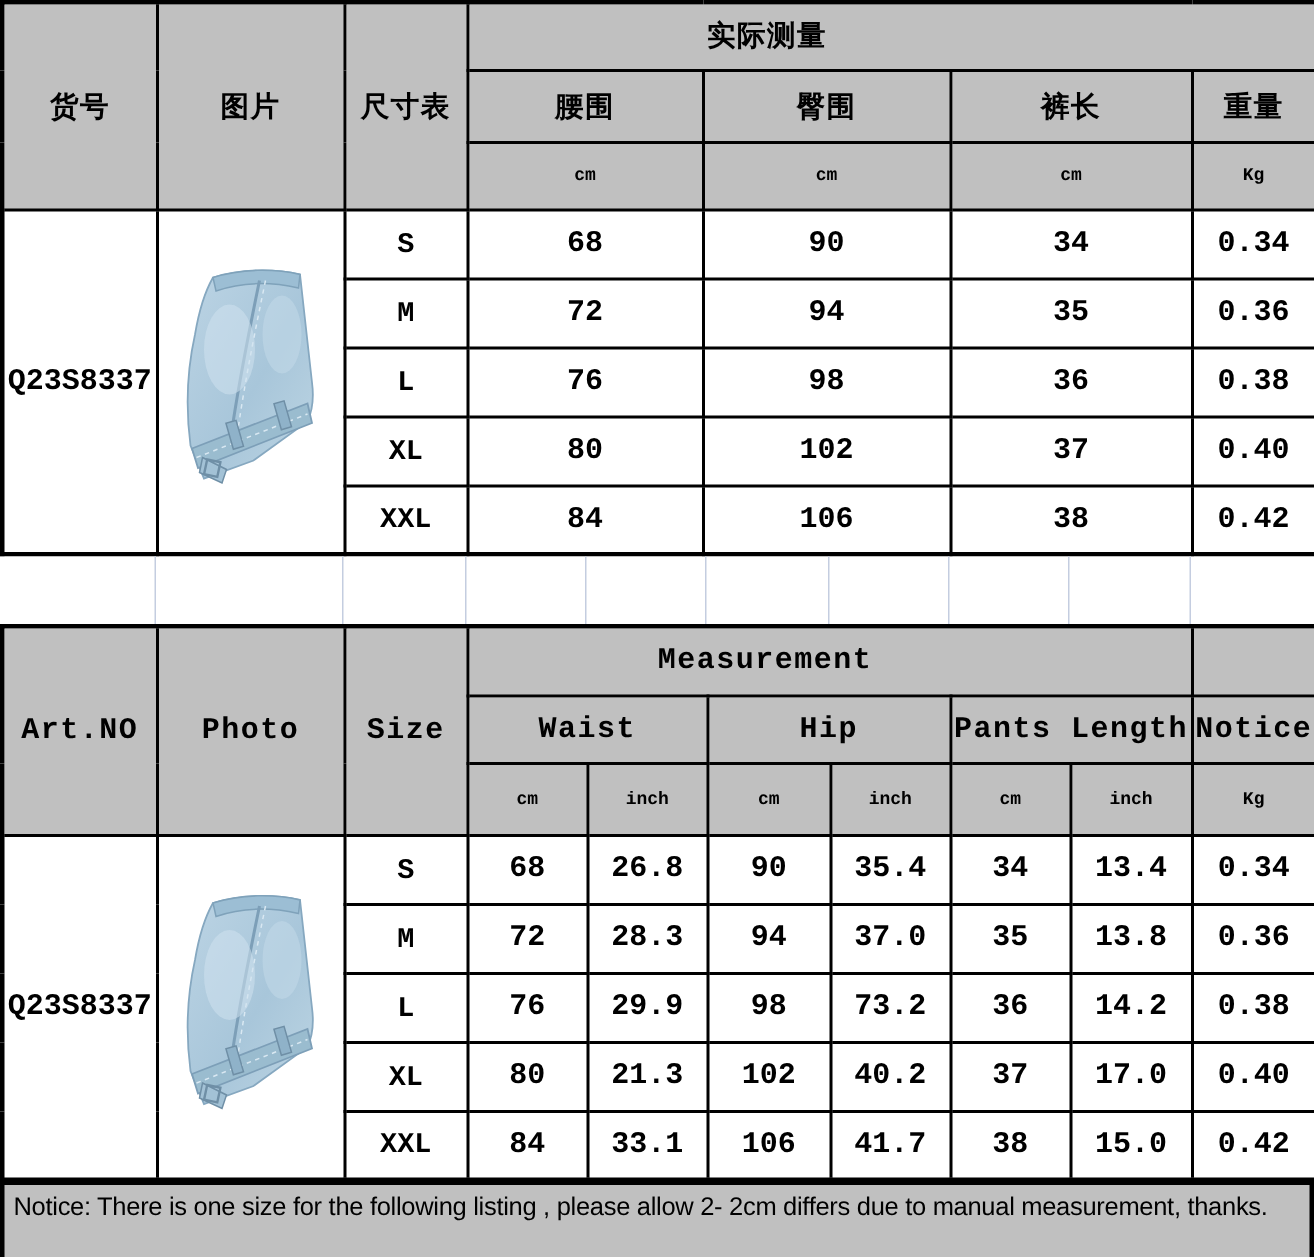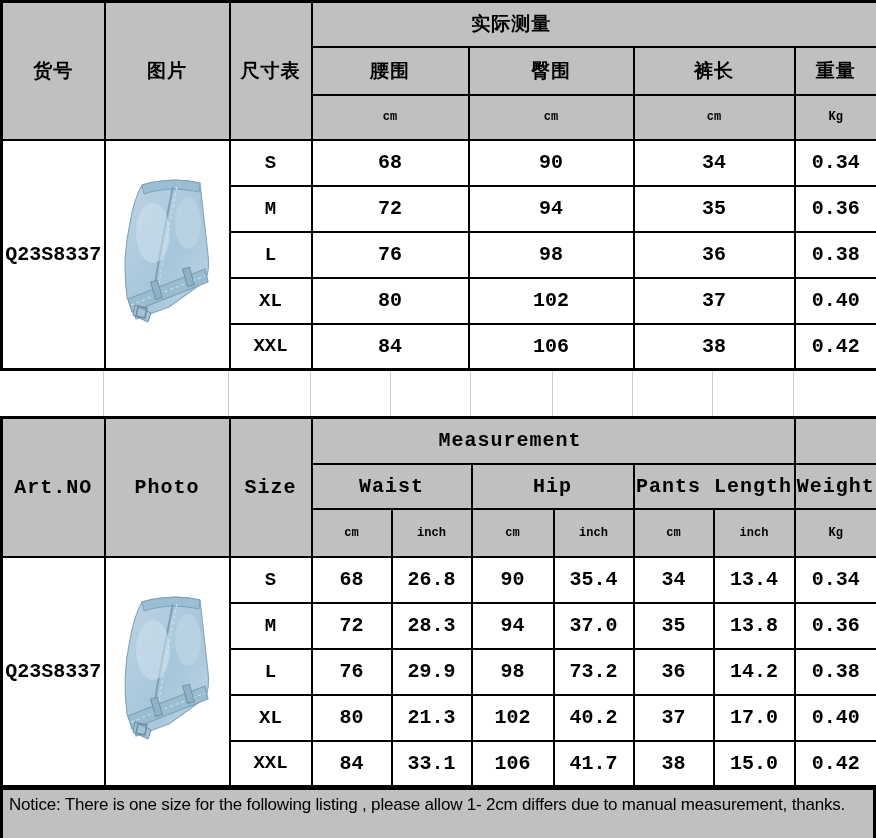--- a/index.html
+++ b/index.html
@@ -208,21 +208,21 @@
       <td rowspan="3" class="hdr en-head">Art.NO</td>
       <td rowspan="3" class="hdr en-head">Photo</td>
       <td rowspan="3" class="hdr en-head">Size</td>
       <td colspan="6" class="hdr en-head span-en">Measurement</td>
       <td class="hdr"></td>
     </tr>
     <tr class="r-cols">
       <td colspan="2" class="hdr en-head">Waist</td>
       <td colspan="2" class="hdr en-head">Hip</td>
       <td colspan="2" class="hdr en-head">Pants Length</td>
-      <td class="hdr en-head">Weight</td>
+      <td class="hdr en-head">Notice</td>
     </tr>
     <tr class="r-units">
       <td class="hdr unit">cm</td>
       <td class="hdr unit">inch</td>
       <td class="hdr unit">cm</td>
       <td class="hdr unit">inch</td>
       <td class="hdr unit">cm</td>
       <td class="hdr unit">inch</td>
       <td class="hdr unit">Kg</td>
     </tr>
@@ -299,16 +299,16 @@
       <td class="body-cell val">106</td>
       <td class="body-cell val">41.7</td>
       <td class="body-cell val">38</td>
       <td class="body-cell val">15.0</td>
       <td class="body-cell val">0.42</td>
     </tr>
   </tbody>
     </table>
 
   <div class="notice">
-    <span>Notice: There is one size for the following listing , please allow 1- 2cm differs due to manual measurement, thanks.</span>
+    <span>Notice: There is one size for the following listing , please allow 2- 2cm differs due to manual measurement, thanks.</span>
   </div>
 
 </div>
 
 </body></html>

